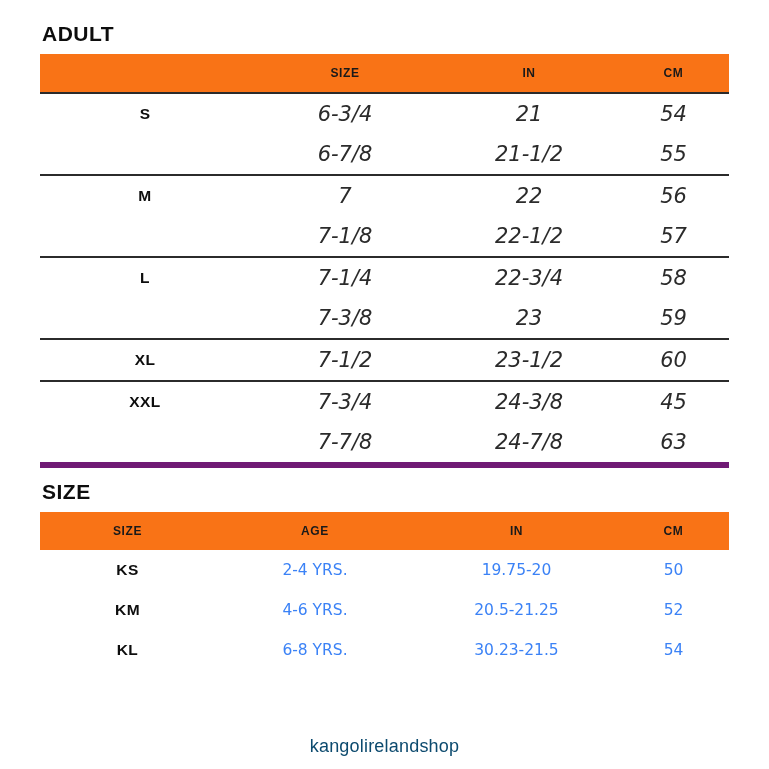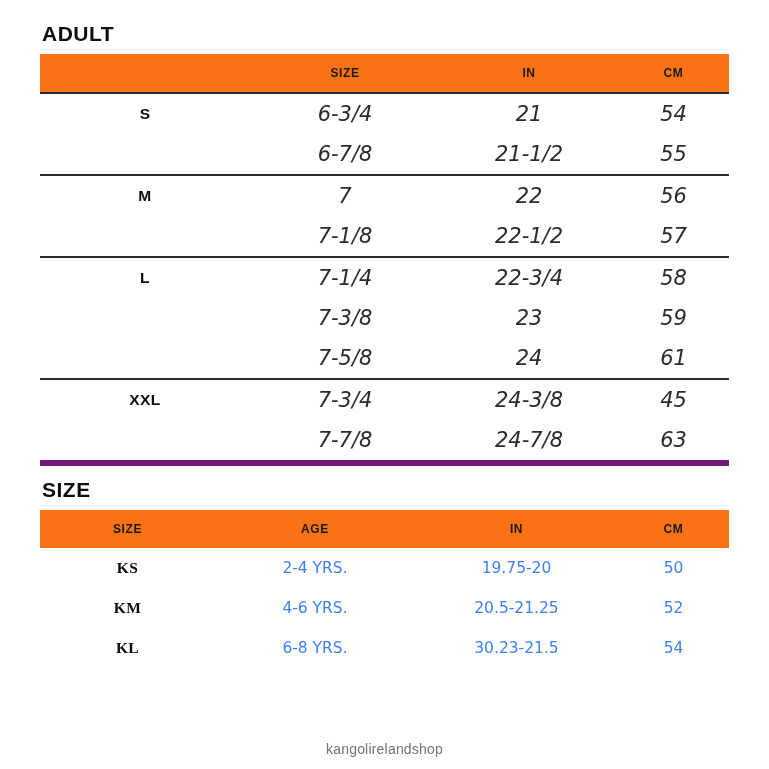--- a/index.html
+++ b/index.html
@@ -92,30 +92,30 @@
     vertical-align: middle;
     font-size: 15.5px;
     color: #3b82f6;
     font-family: "DejaVu Sans", sans-serif;
   }
   .kids-table tbody td.size-label {
     font-weight: bold;
     font-size: 15.5px;
     color: #0d0d0d;
     letter-spacing: 0.4px;
-    font-family: Liberation Serif, serif;
+    font-family: Liberation Sans, sans-serif;
   }
   .watermark {
     position: absolute;
     left: 0;
     right: 0;
     bottom: 12px;
     text-align: center;
-    font-size: 14px;
-    color: #737373;
+    font-size: 18px;
+    color: #0c4a6e;
     letter-spacing: 0.2px;
   }
 </style>
 </head>
 <body>
 
 <div class="page">
 
   <h2 class="section-title">ADULT</h2>
 
@@ -164,25 +164,25 @@
         <td>7-1/4</td>
         <td>22-3/4</td>
         <td>58</td>
       </tr>
       <tr>
         <td class="size-label"></td>
         <td>7-3/8</td>
         <td>23</td>
         <td>59</td>
       </tr>
-      <tr>
-        <td class="size-label"></td>
-        <td>7-5/8</td>
-        <td>24</td>
-        <td>61</td>
+      <tr class="group-top">
+        <td class="size-label">XL</td>
+        <td>7-1/2</td>
+        <td>23-1/2</td>
+        <td>60</td>
       </tr>
       <tr class="group-top">
         <td class="size-label">XXL</td>
         <td>7-3/4</td>
         <td>24-3/8</td>
         <td>45</td>
       </tr>
       <tr class="last-row">
         <td class="size-label"></td>
         <td>7-7/8</td>

